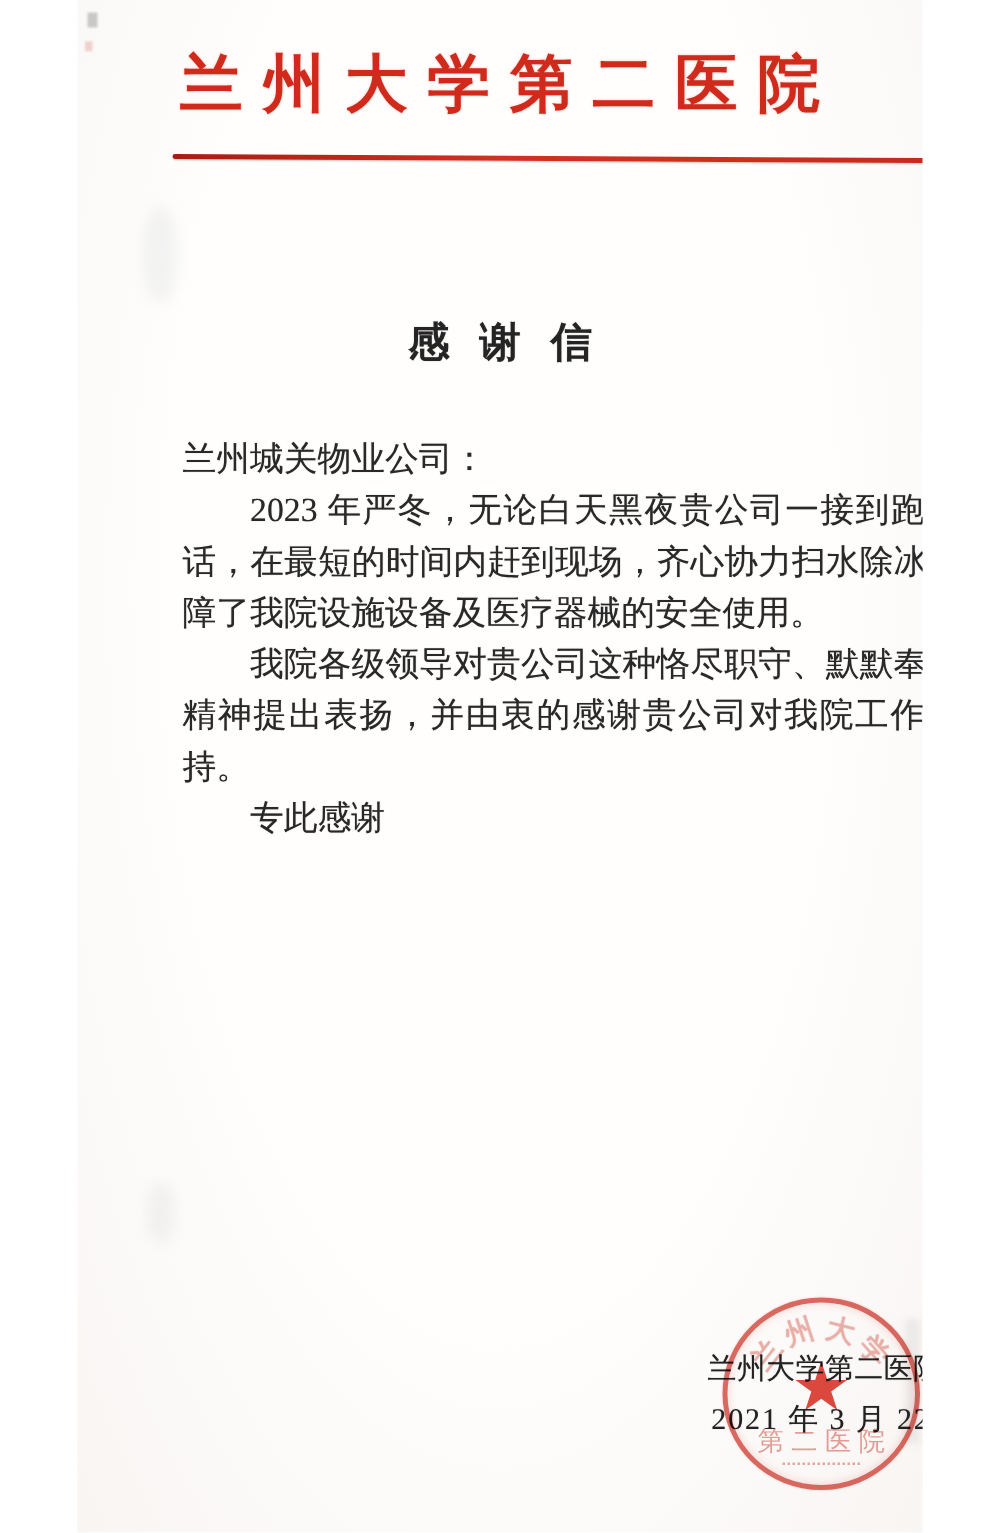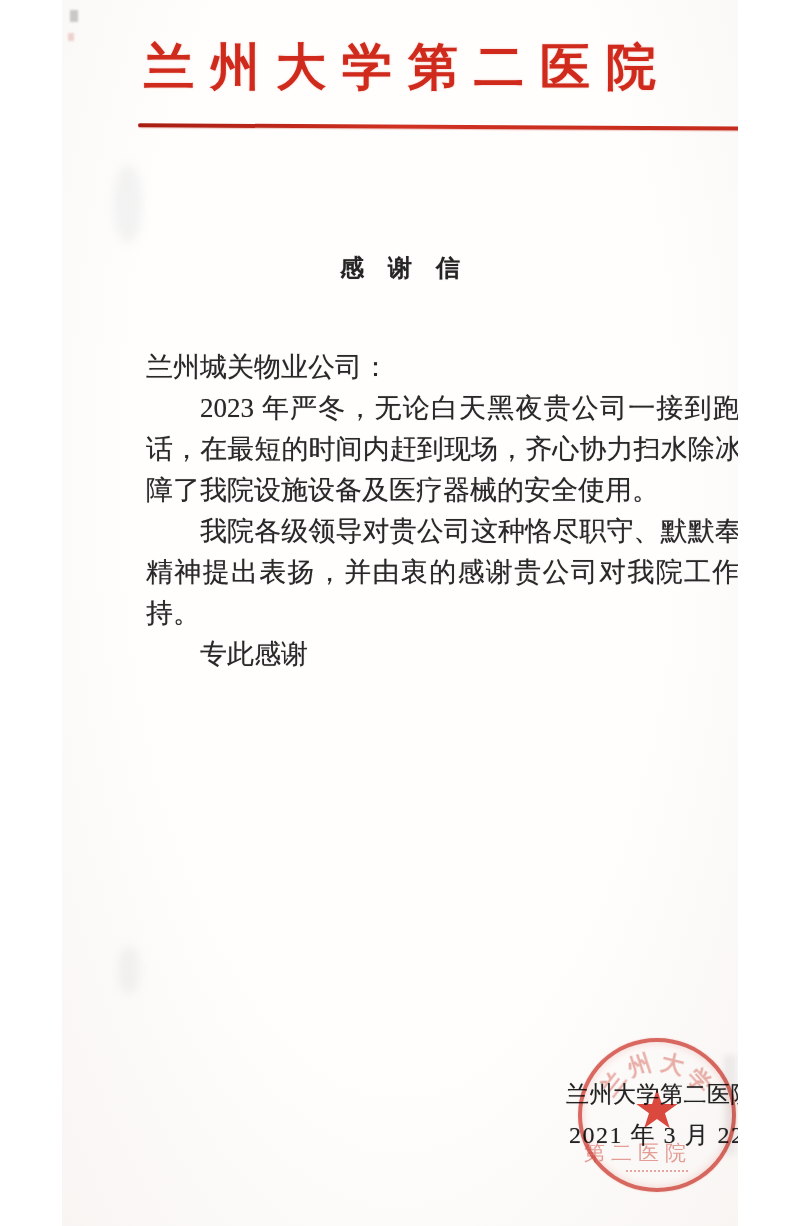--- a/index.html
+++ b/index.html
@@ -29,21 +29,21 @@
     background:linear-gradient(90deg,#a81d12,#d03122 40%,#c22b1c);
     border-radius:2px;
     transform:rotate(0.3deg);
     box-shadow:0 1px 1px rgba(194,43,28,0.25);
   }
 
   
   .letter-title {
     position:absolute; top:252px; left:0; width:100%;
     text-align:center;
-    font-size:24px; font-weight:600;
+    font-size:33px; font-weight:600;
     color:#242424;
     letter-spacing:24px; text-indent:24px;
     text-shadow:0 0 1px rgba(0,0,0,0.35);
     white-space:nowrap;
   }
 
   
   .letter-body {
     position:absolute; top:347px; left:84px; width:650px;
     font-size:27px; line-height:41px;
@@ -96,20 +96,21 @@
     font-size:23px; font-weight:600;
     color:rgba(208,68,56,0.42);
     filter:blur(0.5px);
   }
   .seal-char.c0 { left:24px; top:30px; transform:rotate(-52deg); }
   .seal-char.c1 { left:50px; top:12px; transform:rotate(-18deg); }
   .seal-char.c2 { left:83px; top:11px; transform:rotate(14deg); }
   .seal-char.c3 { left:110px; top:27px; transform:rotate(48deg); }
   .seal-bottom {
     position:absolute; left:0; top:101px; width:100%;
+    text-align:center;
     font-size:21px; letter-spacing:6px; text-indent:6px;
     color:rgba(208,68,56,0.5);
     filter:blur(0.5px);
     white-space:nowrap;
   }
   .seal-serial {
     position:absolute; left:50%; top:132px;
     transform:translateX(-50%);
     width:62px; height:0;
     border-bottom:2px dotted rgba(208,68,56,0.45);

